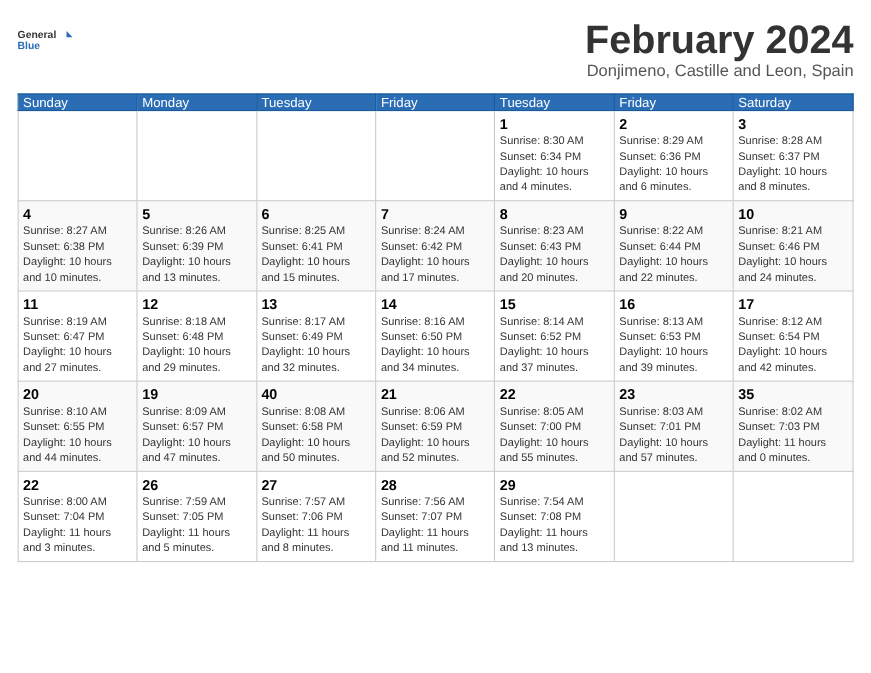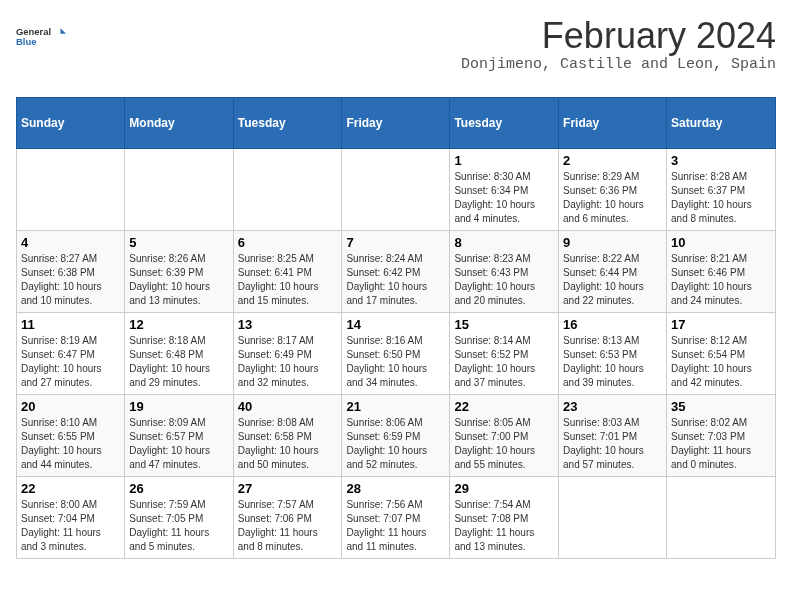--- a/index.html
+++ b/index.html
@@ -7,53 +7,52 @@
       font-family: Arial, sans-serif;
       background: #fff;
       width: 792px;
       min-height: 612px;
       padding: 16px;
     }
     .header-area {
       display: flex;
       justify-content: space-between;
       align-items: flex-start;
-      margin-bottom: 24px;
+      margin-bottom: 12px;
     }
     .logo {
       display: flex;
       align-items: center;
       gap: 4px;
     }
     .title-area {
       text-align: right;
     }
     .calendar-title {
       font-size: 36px;
-      font-weight: normal;
+      font-weight: bold;
       color: #333;
       line-height: 1.1;
     }
     .calendar-subtitle {
       font-size: 15px;
       color: #555;
-      font-family: Liberation Mono, monospace;
     }
     table {
       width: 100%;
       border-collapse: collapse;
       font-size: 11px;
     }
     thead tr th {
       background-color: #2a6db5;
       color: #fff;
-      padding: 18px 4px;
+      padding: 0 4px;
       text-align: left;
       font-size: 12px;
-      font-weight: bold;
+      font-weight: normal;
       border: 1px solid #1a5a9a;
     }
     tbody tr td {
       border: 1px solid #ccc;
       vertical-align: top;
       padding: 4px;
       width: 113px;
       min-height: 80px;
       background: #fff;
     }

